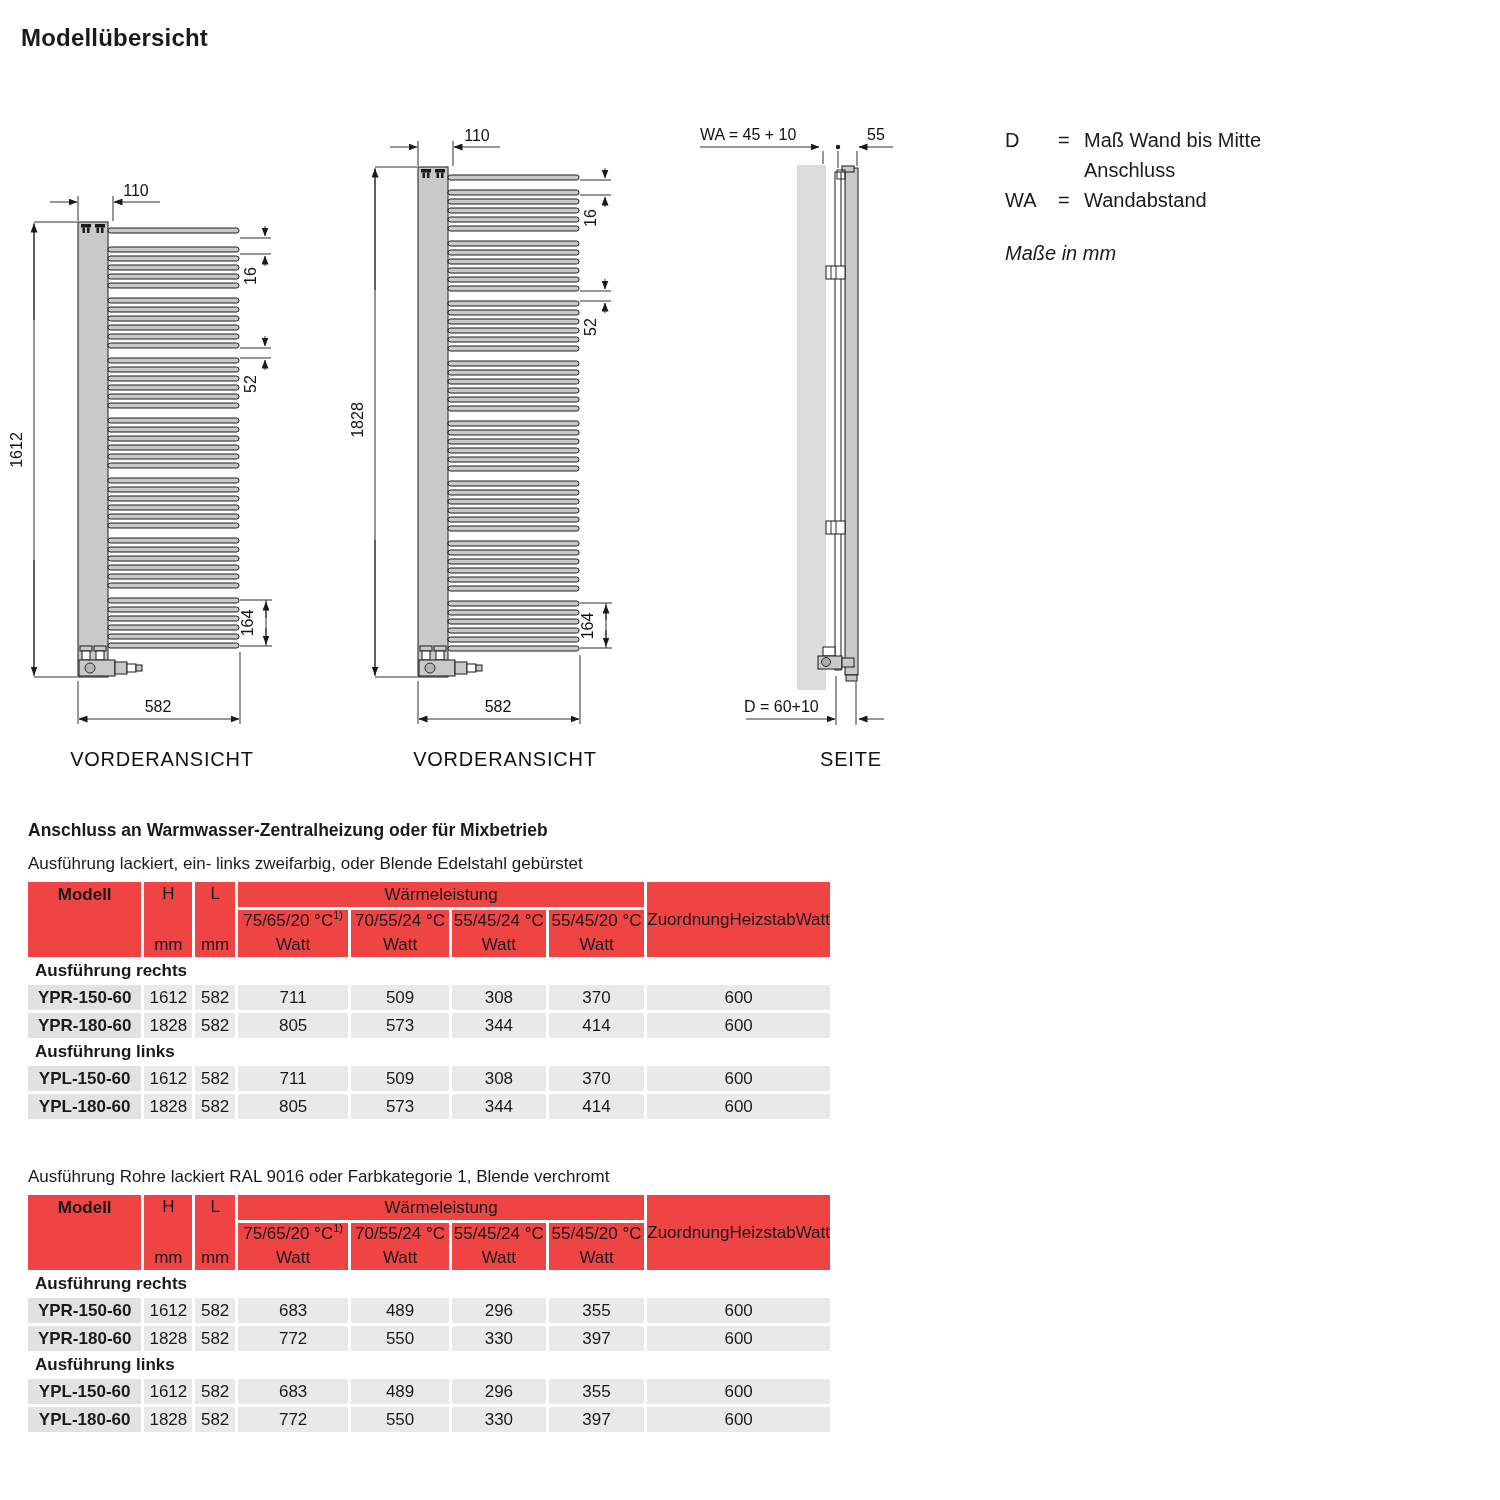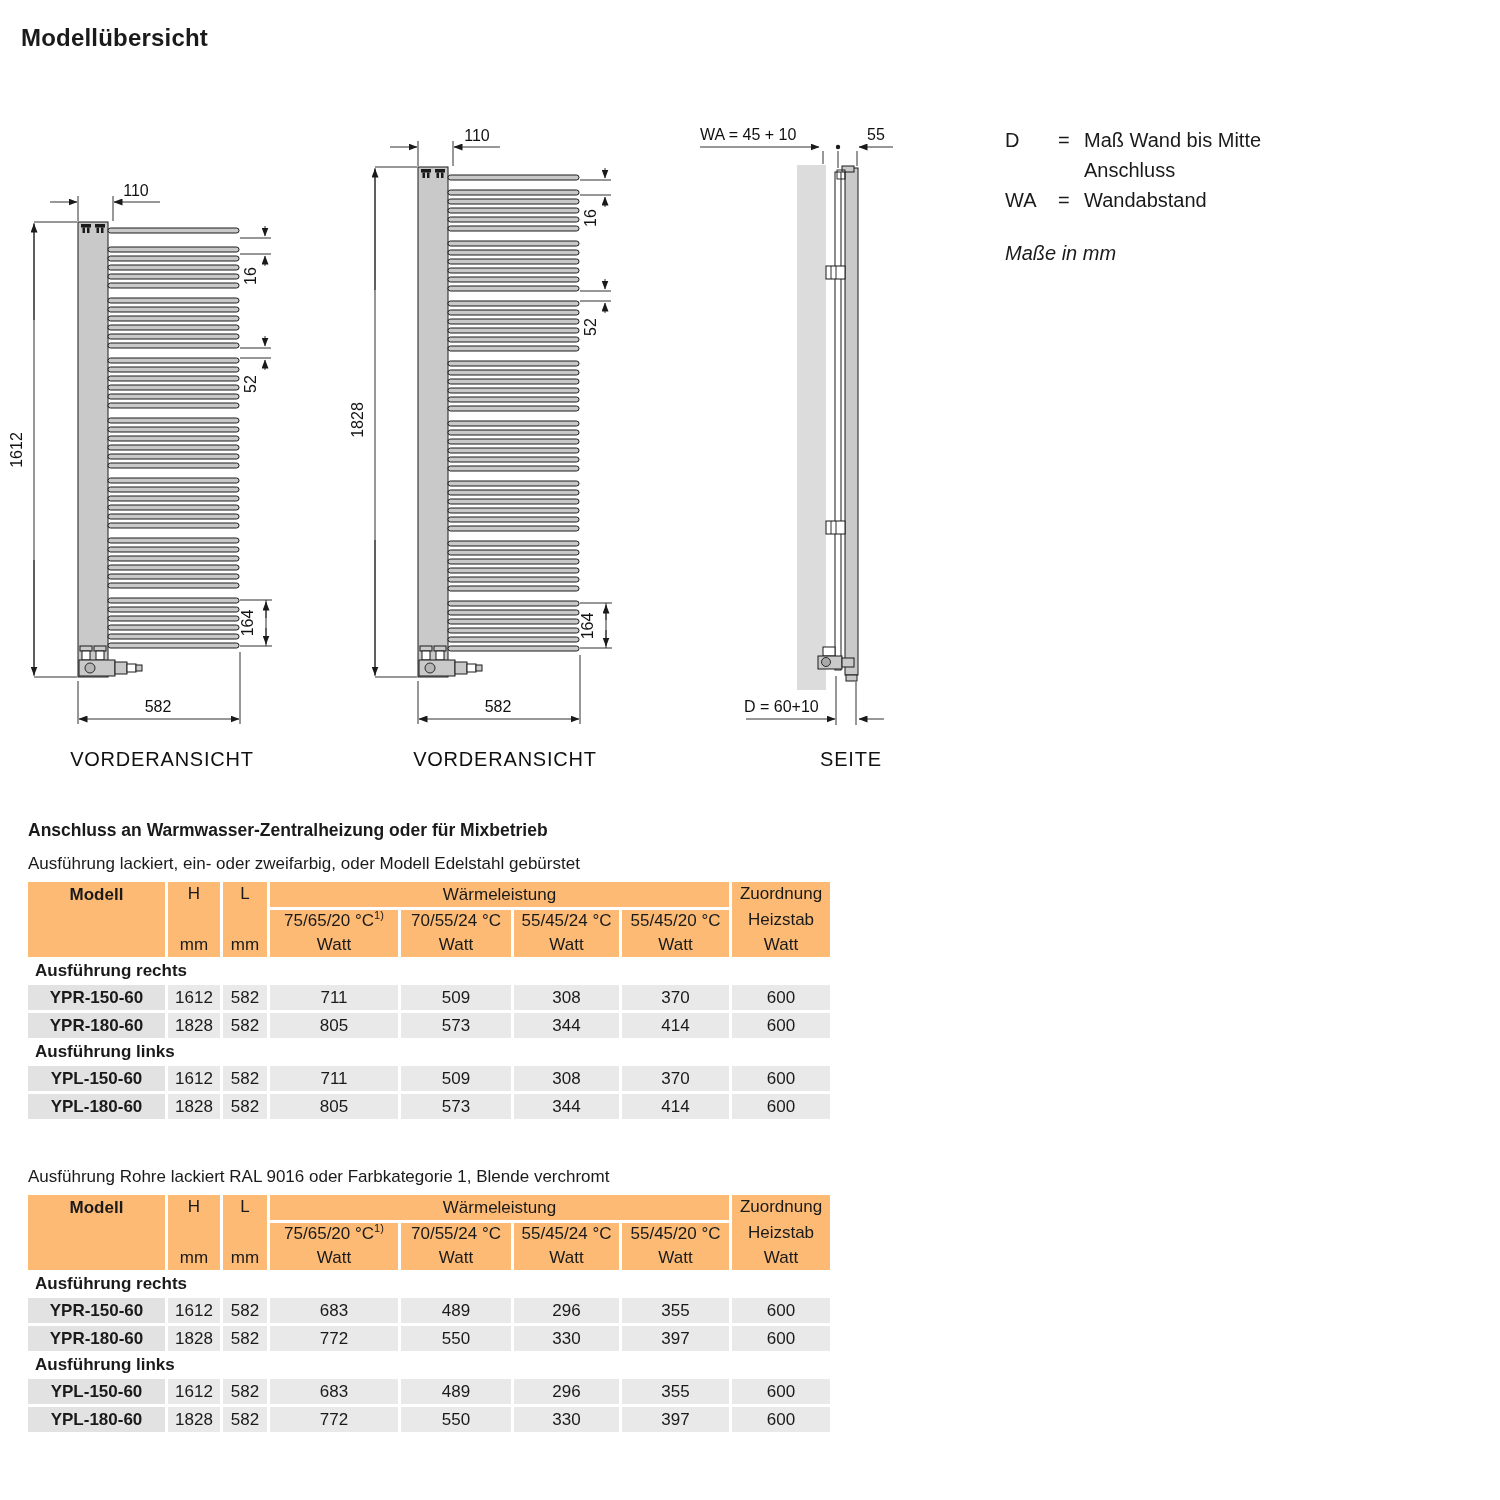--- a/index.html
+++ b/index.html
@@ -19,26 +19,26 @@
   .legend-row { display:grid; grid-template-columns:53px 26px auto; line-height:30px; }
   .legend-note { margin-top:26px; line-height:24px;font-style:italic; }
 
   .tables { position:absolute; left:28px; top:820px; width:830px; }
   .tables h2 { font-size:17.5px; font-weight:bold; margin:0 0 14px 0; line-height:20px; }
   .subtitle { font-size:17px; line-height:20px; margin:0 0 8px 0; }
   .tblock + .tblock { margin-top:48px; }
   .twrap { width:802px; overflow:hidden; }
   table.t { border-collapse:separate; border-spacing:3px; table-layout:fixed; margin:-3px; font-size:17px; }
   table.t th, table.t td { padding:0; text-align:center; font-weight:normal; overflow:hidden; }
-  table.t thead th { background:#fdba74; }
+  table.t thead th { background:#ef4444; }
   tr.r1 th { height:25px; }
   tr.r2 th { height:47px; }
   .vf1 { height:75px; display:flex; justify-content:center; align-items:flex-start; padding-top:3px; box-sizing:border-box; font-weight:bold; }
   .vf2 { height:75px; display:flex; flex-direction:column; justify-content:space-between; padding:2px 0 2px; box-sizing:border-box; }
-  .vf3 { height:75px; display:flex; flex-direction:column; justify-content:space-between; padding:2px 0 2px; box-sizing:border-box;align-items:center; }
+  .vf3 { height:75px; display:flex; flex-direction:row; justify-content:space-between; padding:2px 0 2px; box-sizing:border-box;align-items:center; }
   .vft { height:47px; display:flex; flex-direction:column; justify-content:space-between; padding:1px 0 2px; box-sizing:border-box; }
   sup { font-size:11px; line-height:0; }
   tr.sec td { background:#fff; text-align:left; font-weight:bold; height:22px; padding-left:7px; }
   tr.dr td { background:#e9e9e9; height:25px; }
   tr.dr td.m { background:#e2e2e2; font-weight:bold; }
 </style>
 </head>
 <body>
 
 <div class="page">
@@ -304,21 +304,21 @@
       <span>=</span>
       <span>Wandabstand</span>
     </div>
     <div class="legend-note">Maße in mm</div>
   </div>
 
   <div class="tables">
     <h2>Anschluss an Warmwasser-Zentralheizung oder für Mixbetrieb</h2>
 
     <div class="tblock">
-      <p class="subtitle">Ausführung lackiert, ein- oder zweifarbig, oder Modell Edelstahl gebürstet</p>
+      <p class="subtitle">Ausführung lackiert, ein- links zweifarbig, oder Blende Edelstahl gebürstet</p>
       <div class="twrap">
       <table class="t">
         <colgroup>
           <col style="width:137px">
               <col style="width:52px">
               <col style="width:44px">
           <col style="width:128px">
               <col style="width:110px">
               <col style="width:105px">
               <col style="width:107px">

